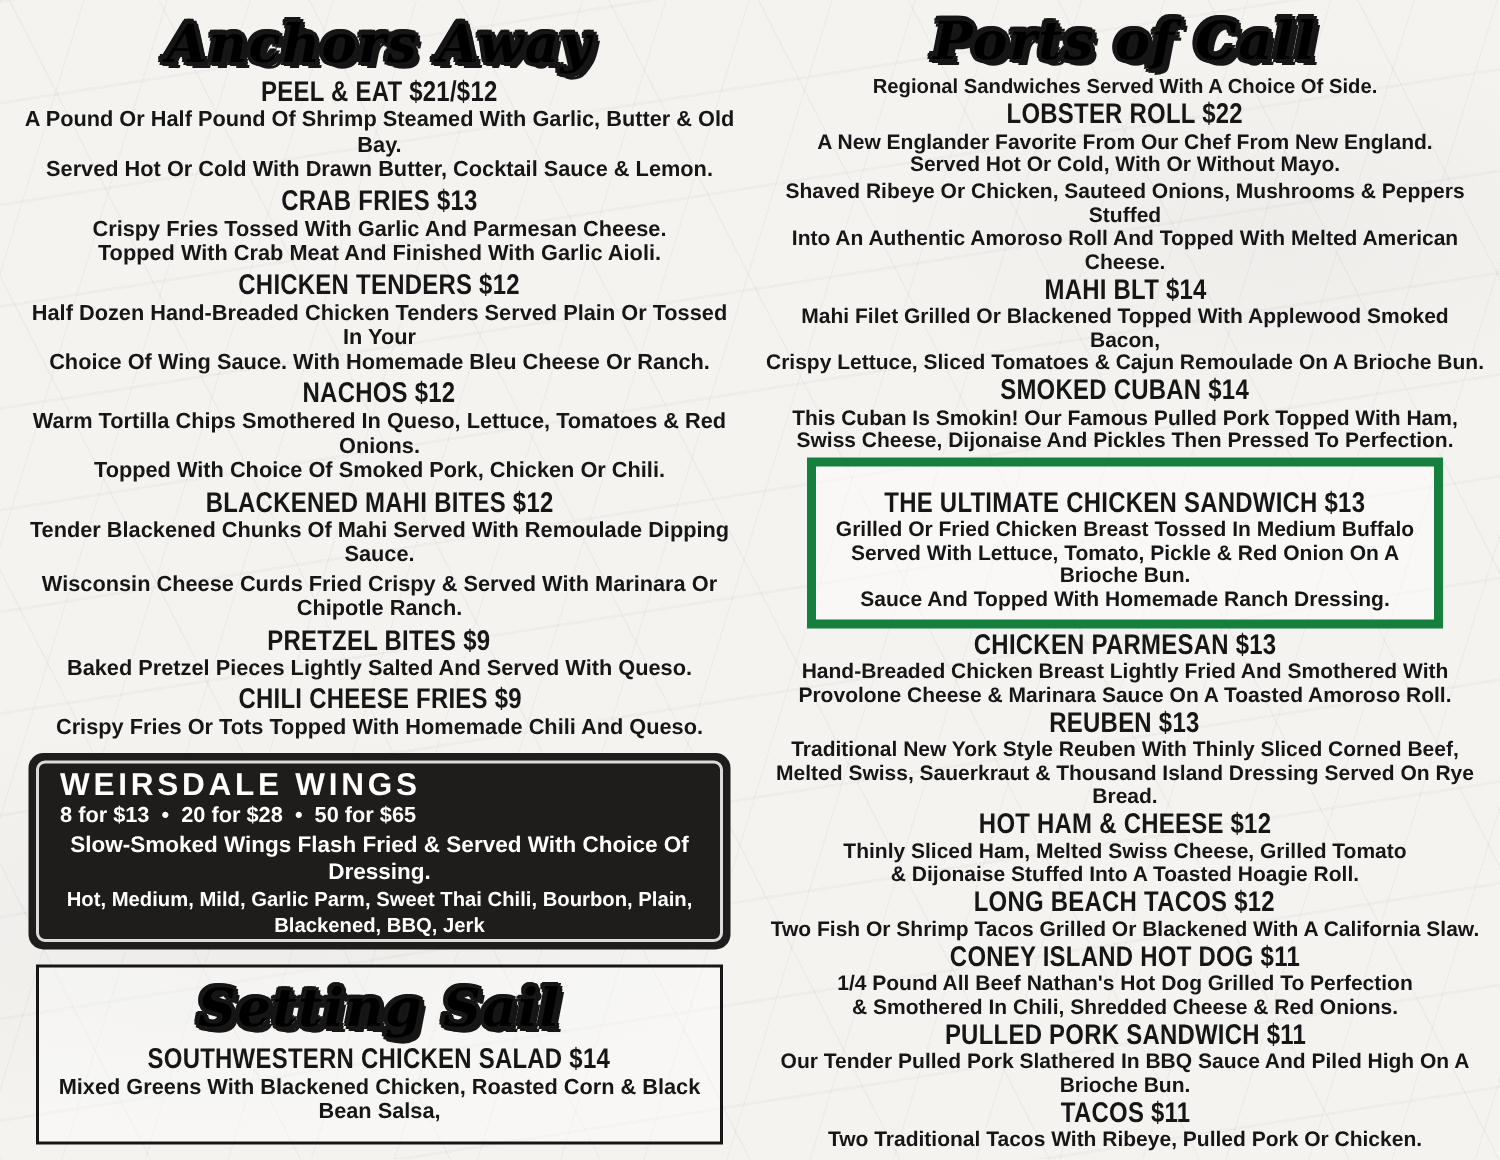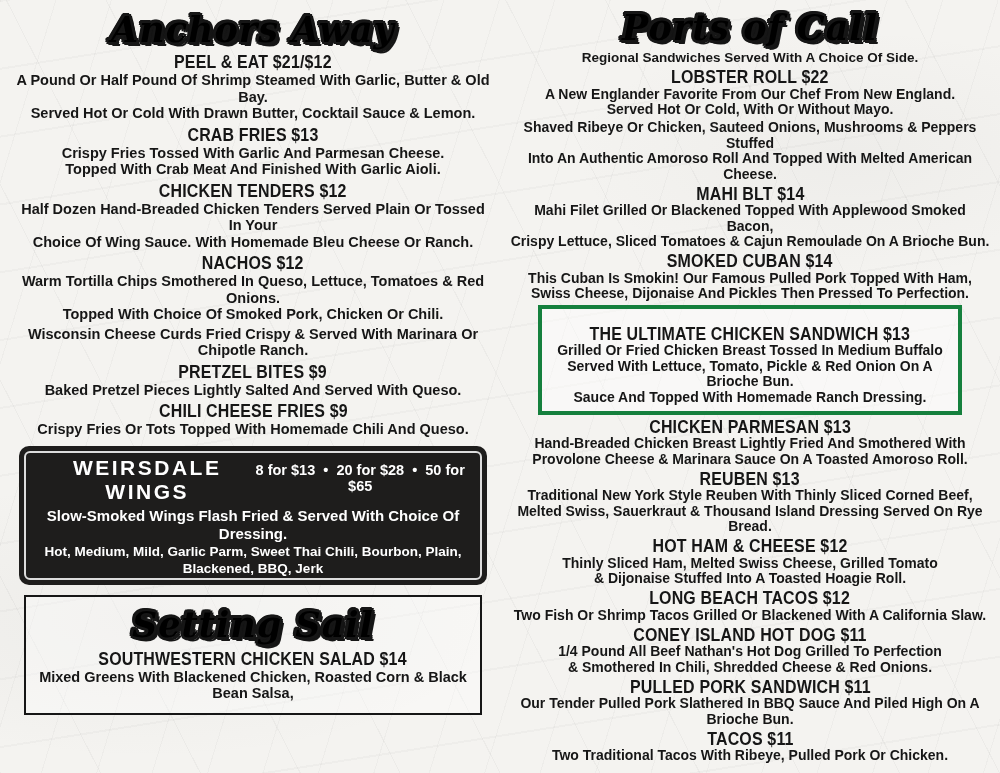--- a/index.html
+++ b/index.html
@@ -37,28 +37,28 @@
   .subtitle{font-size:13.5px;font-weight:bold;margin:0 0 3px;}
 
   .item{margin-bottom:3px;}
   .item-title{font-size:19px;font-weight:800;line-height:20px;}
   .item-title span{display:inline-block;transform:scaleX(0.84);transform-origin:center;white-space:nowrap;letter-spacing:0.2px;}
   .item-desc{font-size:14.5px;font-weight:bold;line-height:16.5px;}
   .col-right .item-title{line-height:18.5px;}
   .col-right .item-desc{line-height:15.5px;font-size:14px;}
   .col-right .item{margin-bottom:2.5px;}
 
-  .boxed{border:4px solid #15803d;margin:3px 28px 7px;padding:16px 2px 6px;background:rgba(255,255,255,0.45);}
+  .boxed{border:6px solid #15803d;margin:3px 28px 7px;padding:16px 2px 6px;background:rgba(255,255,255,0.45);}
 
   .wings{
     background:#1e1d1c;border-radius:9px;margin:9px 4px 11px;padding:9px 16px 7px;
     position:relative;color:#fff;box-shadow:0 0 0 1px #1e1d1c;
   }
   .wings::before{content:"";position:absolute;inset:4px;border:2px solid #dcdcdc;border-radius:6px;pointer-events:none;}
-  .wings-row{display:flex;justify-content:center;align-items:baseline;padding:0 4px;}
+  .wings-row{display:flex;justify-content:center;align-items:baseline;padding:0 4px;flex-direction:column;}
   .wings-title{font-size:21px;font-weight:800;letter-spacing:2.5px;}
   .wings-prices{font-size:14.5px;font-weight:bold;white-space:pre-wrap;}
   .wings-line1{font-size:15px;font-weight:bold;margin-top:3px;line-height:18px;}
   .wings-line2{font-size:13.5px;font-weight:bold;line-height:17px;}
 
   .sail-box{border:2px solid #161616;margin:0 8px;padding:0 4px 8px;background:rgba(255,255,255,0.35);}
   .sail-box .script-header{margin:6px 0 2px;}
 </style>
 </head>
 <body>
@@ -80,20 +80,24 @@
       </div>
       <div class="item">
         <div class="item-title"><span>CHICKEN TENDERS $12</span></div>
         <div class="item-desc">Half Dozen Hand-Breaded Chicken Tenders Served Plain Or Tossed In Your</div>
         <div class="item-desc">Choice Of Wing Sauce. With Homemade Bleu Cheese Or Ranch.</div>
       </div>
       <div class="item">
         <div class="item-title"><span>NACHOS $12</span></div>
         <div class="item-desc">Warm Tortilla Chips Smothered In Queso, Lettuce, Tomatoes &amp; Red Onions.</div>
         <div class="item-desc">Topped With Choice Of Smoked Pork, Chicken Or Chili.</div>
+      </div>
+      <div class="item">
+        <div class="item-title"><span>BLACKENED MAHI BITES $12</span></div>
+        <div class="item-desc">Tender Blackened Chunks Of Mahi Served With Remoulade Dipping Sauce.</div>
       </div>
       <div class="item">
         <div class="item-desc">Wisconsin Cheese Curds Fried Crispy &amp; Served With Marinara Or Chipotle Ranch.</div>
       </div>
       <div class="item">
         <div class="item-title"><span>PRETZEL BITES $9</span></div>
         <div class="item-desc">Baked Pretzel Pieces Lightly Salted And Served With Queso.</div>
       </div>
       <div class="item">
         <div class="item-title"><span>CHILI CHEESE FRIES $9</span></div>

